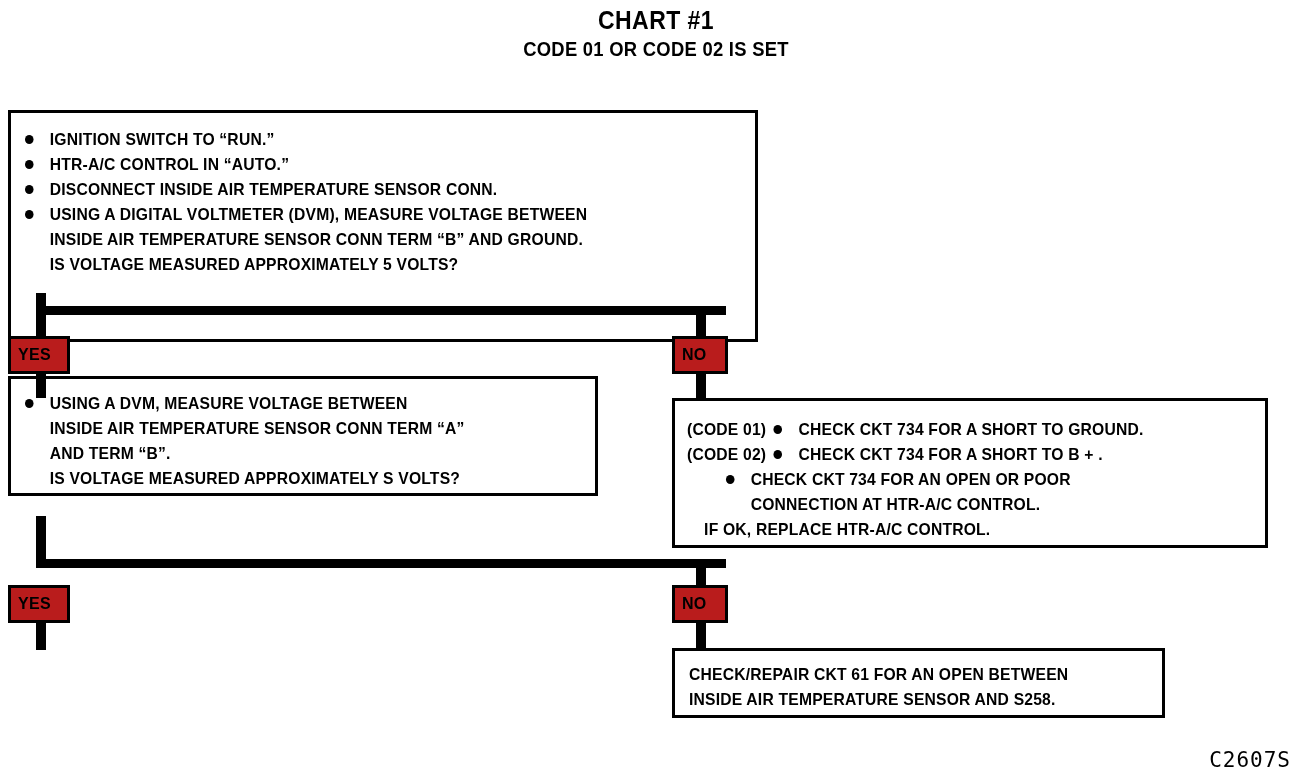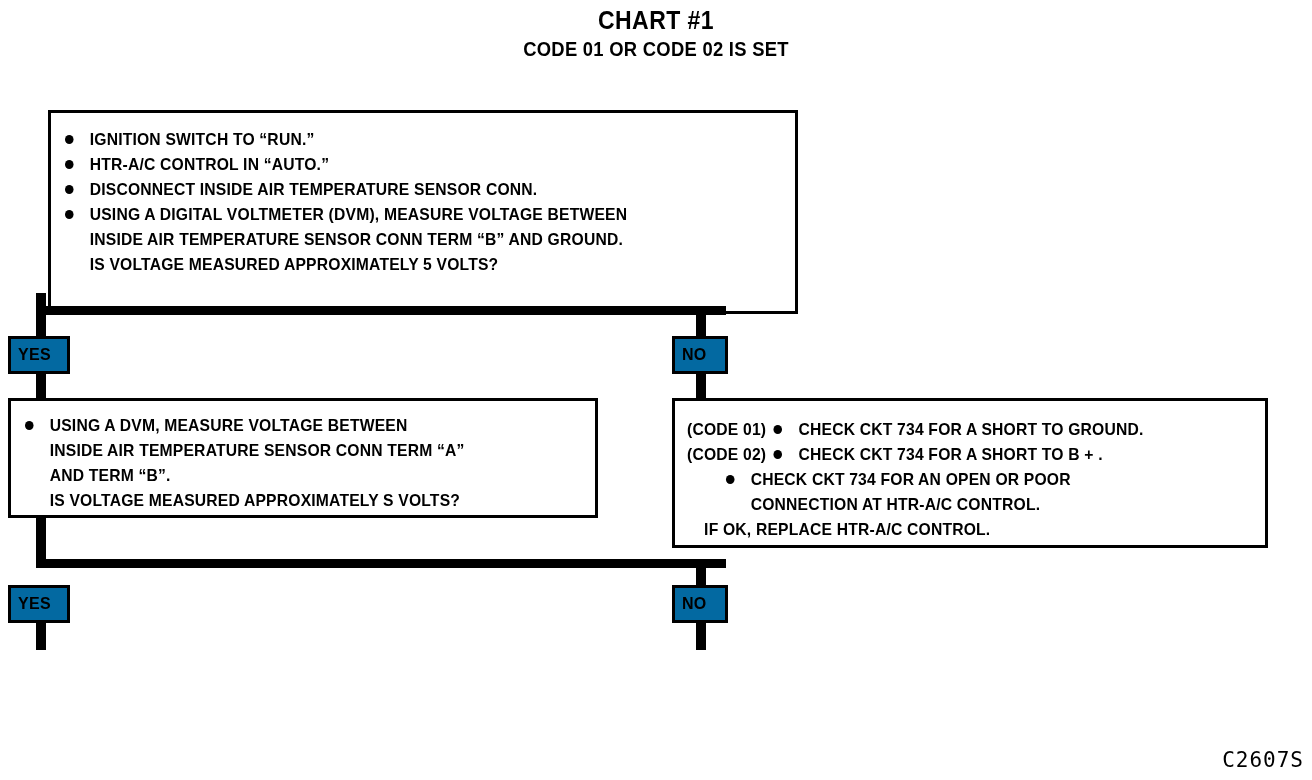--- a/index.html
+++ b/index.html
@@ -45,21 +45,21 @@
   
   .box {
     position: absolute;
     border: 3px solid #000000;
     background: #ffffff;
     box-sizing: border-box;
   }
   .yesno {
     position: absolute;
     border: 3px solid #000000;
-    background: #0369a1;
+    background: #b91c1c;
     box-sizing: border-box;
     display: flex;
     align-items: center;
     font-size: 16px;
     font-weight: bold;
     letter-spacing: 0.3px;
     padding-left: 7px;
     z-index: 3;
   }
 
@@ -100,21 +100,21 @@
   }
   .bullet.hidden { visibility: hidden; }
   .tag {
     flex: none;
     margin-right: 8px;
   }
   .rowtext { flex: none; }
 
   .corner-code {
     position: absolute;
-    right: 8px;
+    right: 21px;
     bottom: 8px;
     font-family: "DejaVu Sans Mono", "Liberation Mono", monospace;
     font-size: 21px;
     letter-spacing: 1px;
   }
 </style>
 </head>
 <body>
 
 <div id="canvas">
@@ -127,21 +127,21 @@
   <div class="line-v" style="left:696px; top:306px; width:10px; height:32px;"></div>
   <div class="line-v" style="left:36px; top:370px; width:10px; height:28px;"></div>
   <div class="line-v" style="left:696px; top:370px; width:10px; height:28px;"></div>
 
   <div class="line-v" style="left:36px; top:516px; width:10px; height:52px;"></div>
   <div class="line-h" style="left:36px; top:559px; width:690px; height:9px;"></div>
   <div class="line-v" style="left:696px; top:559px; width:10px; height:26px;"></div>
   <div class="line-v" style="left:36px; top:620px; width:10px; height:30px;"></div>
   <div class="line-v" style="left:696px; top:620px; width:10px; height:30px;"></div>
 
-  <div class="box" style="left:8px; top:110px; width:750px; height:204px;margin-left:40px;">
+  <div class="box" style="left:8px; top:110px; width:750px; height:232px;">
     <div class="rows" style="padding:14px 0 0 14px;">
       <div class="row">
         <span class="bullet"></span>
         <span class="rowtext">IGNITION SWITCH TO “RUN.”</span>
       </div>
       <div class="row">
         <span class="bullet"></span>
         <span class="rowtext">HTR-A/C CONTROL IN “AUTO.”</span>
       </div>
       <div class="row">
@@ -163,21 +163,21 @@
     </div>
   </div>
 
   <div class="yesno" style="left:8px; top:336px; width:62px; height:38px;">
     <span>YES</span>
   </div>
   <div class="yesno" style="left:672px; top:336px; width:56px; height:38px;">
     <span>NO</span>
   </div>
 
-  <div class="box" style="left:8px; top:398px; width:590px; height:120px;">
+  <div class="box" style="left:8px; top:376px; width:590px; height:120px;">
     <div class="rows" style="padding:12px 0 0 14px;">
       <div class="row">
         <span class="bullet"></span>
         <span class="rowtext">USING A DVM, MEASURE VOLTAGE BETWEEN</span>
       </div>
       <div class="row">
         <span class="bullet hidden"></span>
         <span class="rowtext">INSIDE AIR TEMPERATURE SENSOR CONN TERM “A”</span>
       </div>
       <div class="row">
@@ -218,16 +218,26 @@
   </div>
 
   <div class="yesno" style="left:8px; top:585px; width:62px; height:38px;">
     <span>YES</span>
   </div>
   <div class="yesno" style="left:672px; top:585px; width:56px; height:38px;">
     <span>NO</span>
   </div>
 
 
+  <div class="box" style="left:672px; top:648px; width:493px; height:70px;">
+    <div class="rows" style="padding:11px 0 0 14px;">
+      <div class="row">
+        <span class="rowtext">CHECK/REPAIR CKT 61 FOR AN OPEN BETWEEN</span>
+      </div>
+      <div class="row">
+        <span class="rowtext">INSIDE AIR TEMPERATURE SENSOR AND S258.</span>
+      </div>
+    </div>
+  </div>
 
   <div class="corner-code">C2607S</div>
 
 </div>
 
 </body></html>

